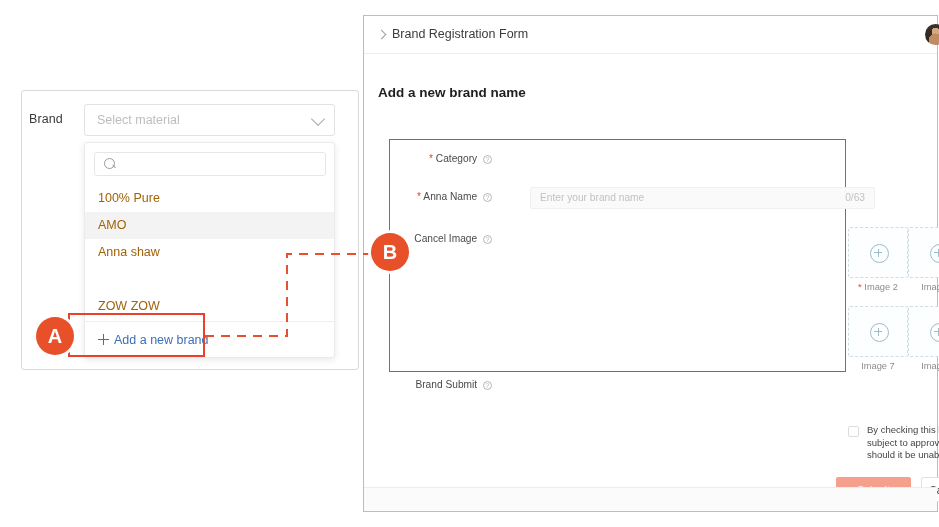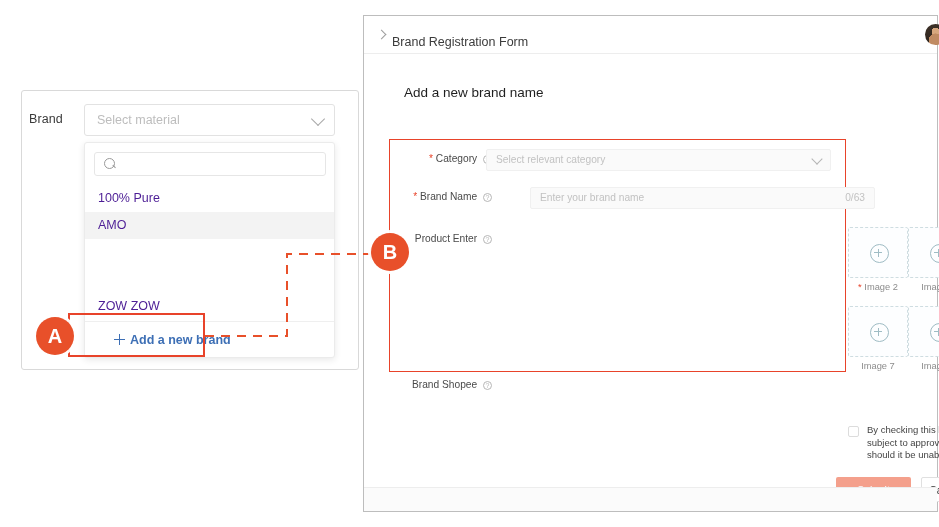--- a/index.html
+++ b/index.html
@@ -113,45 +113,44 @@
   }
   .dd-item {
     position: absolute;
     left: 0;
     width: 251px;
     height: 27px;
     line-height: 27px;
     padding-left: 13px;
     box-sizing: border-box;
     font-size: 12.5px;
-    color: #4c1d95;
+    color: #a16207;
     white-space: nowrap;
   }
   .dd-item.hl { background: #f3f3f3; }
   #dd-sep {
     position: absolute;
     left: 0;
     top: 178px;
     width: 251px;
     height: 1px;
     background: #efefef;
   }
   #add-new-brand {
     position: absolute;
-    left: 16px;
+    left: 0;
     top: 180px;
     width: 251px;
     height: 34px;
     line-height: 34px;
     padding-left: 13px;
     box-sizing: border-box;
     font-size: 12.5px;
     color: #3d6fb5;
     white-space: nowrap;
-    font-weight: bold;
   }
   #add-new-brand .plus {
     display: inline-block;
     position: relative;
     width: 11px;
     height: 11px;
     vertical-align: -1px;
     margin-right: 5px;
   }
   #add-new-brand .plus::before,
@@ -200,21 +199,21 @@
     top: 15px;
     width: 6px;
     height: 6px;
     border-right: 1.3px solid #9d9d9d;
     border-top: 1.3px solid #9d9d9d;
     transform: rotate(45deg);
   }
   #breadcrumb-title {
     position: absolute;
     left: 28px;
-    top: 19px;
+    top: 11px;
     font-size: 12.5px;
     color: #3b3b3b;
   }
   #user-menu {
     position: absolute;
     right: 12px;
     top: 8px;
     height: 22px;
   }
   #avatar {
@@ -229,23 +228,22 @@
       radial-gradient(circle at 50% 36%, #d8a87f 0 22%, rgba(0,0,0,0) 23%),
       linear-gradient(#3d3128, #2b221b);
     overflow: hidden;
   }
 
   #section-title {
     position: absolute;
     left: 14px;
     top: 69px;
     font-size: 13.5px;
-    font-weight: normal;
+    font-weight: bold;
     color: #1f1f1f;
-    margin-left: 26px;
   }
   #section-desc {
     position: absolute;
     left: 14px;
     top: 87px;
     width: 554px;
     font-size: 9.6px;
     line-height: 13.5px;
     color: #9d9d9d;
   }
@@ -451,20 +449,21 @@
   <span class="chev"></span>
 </div>
 
 <div id="brand-dropdown">
   <div id="dd-search">
     <span class="search-glyph"></span>
   </div>
 
   <div class="dd-item" style="top:42px">100% Pure</div>
   <div class="dd-item hl" style="top:69px">AMO</div>
+  <div class="dd-item" style="top:96px">Anna shaw</div>
   <div class="dd-item" style="top:150px">ZOW ZOW</div>
 
   <div id="dd-sep"></div>
 
   <div id="add-new-brand">
     <span class="plus"></span><span>Add a new brand</span>
   </div>
 </div>
 
 <div id="hl-a"></div>
@@ -483,37 +482,33 @@
 
   <div id="section-title">Add a new brand name</div>
 
   <div id="hl-b"></div>
 
   <div class="flabel" style="left:28px; top:137px; width:100px;">
     <span class="req">*</span>
     <span>Category</span>
     <span class="qmark">?</span>
   </div>
-  <div class="finput" style="left:122px; top:133px; width:345px;">
-    <span class="ph">Select relevant category</span>
-    <span class="sel-chev"></span>
-  </div>
 
   <div class="flabel" style="left:18px; top:175px; width:110px;">
     <span class="req">*</span>
-    <span>Brand Name</span>
+    <span>Anna Name</span>
     <span class="qmark">?</span>
   </div>
   <div class="finput" style="left:122px; top:171px; width:345px;margin-left:44px;">
     <span class="ph">Enter your brand name</span>
     <span class="counter">0/63</span>
   </div>
 
   <div class="flabel" style="left:12px; top:217px; width:116px;">
-    <span>Product Enter</span>
+    <span>Cancel Image</span>
     <span class="qmark">?</span>
   </div>
 
   <div id="img-grid">
     <div class="tile-wrap" style="left:0px;   top:-9px">
       <div class="tile">
           <span class="circ"></span>
         </div>
       <div class="tile-label"><span class="req">*</span> <span>Image 2</span></div>
     </div>
@@ -533,21 +528,21 @@
     <div class="tile-wrap" style="left:60px;  top:70px">
       <div class="tile">
           <span class="circ"></span>
         </div>
       <div class="tile-label">Image 8</div>
     </div>
 
   </div>
 
   <div class="flabel" style="left:14px; top:363px; width:114px;">
-    <span>Brand Shopee</span>
+    <span>Brand Submit</span>
     <span class="qmark">?</span>
   </div>
 
   <div id="ack-row">
     <span id="ack-checkbox"></span>
     <span id="ack-text">By checking this box and clicking Submit, I acknowledge that my registered brand is subject to approval by Shopee, and it will be automatically revised to "No Brand" should it be unable to meet Shopee's standards during the review process.</span>
   </div>
 
   <button id="submit-button">Submit</button>
   <button id="cancel-button">Cancel</button>

